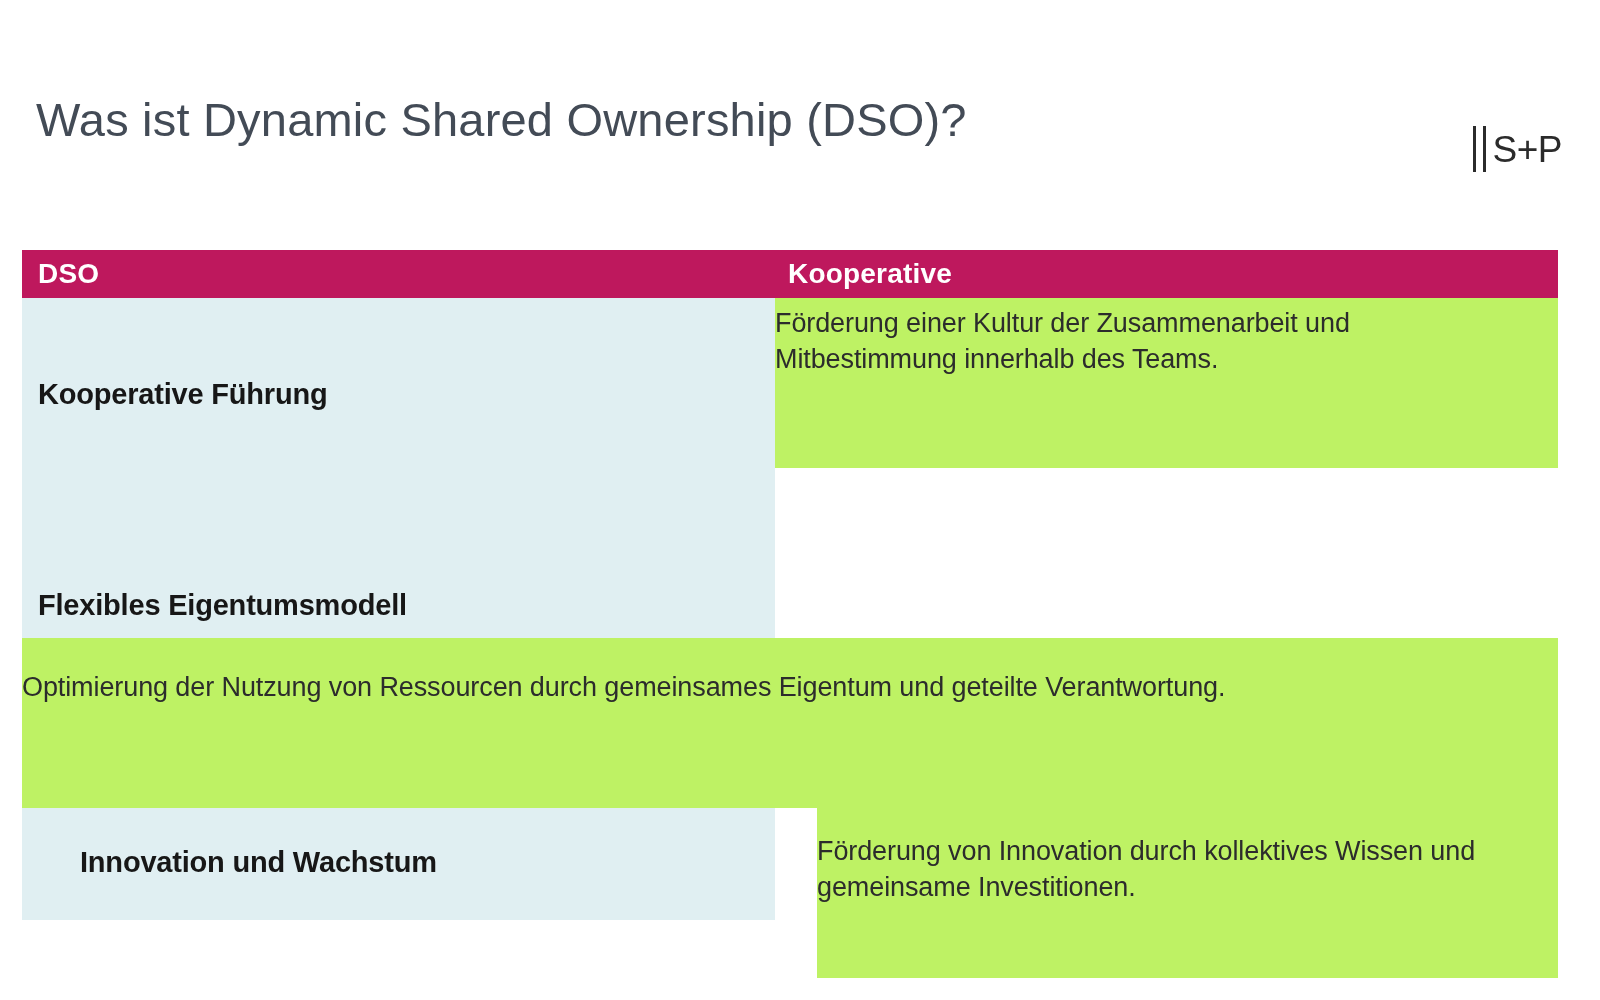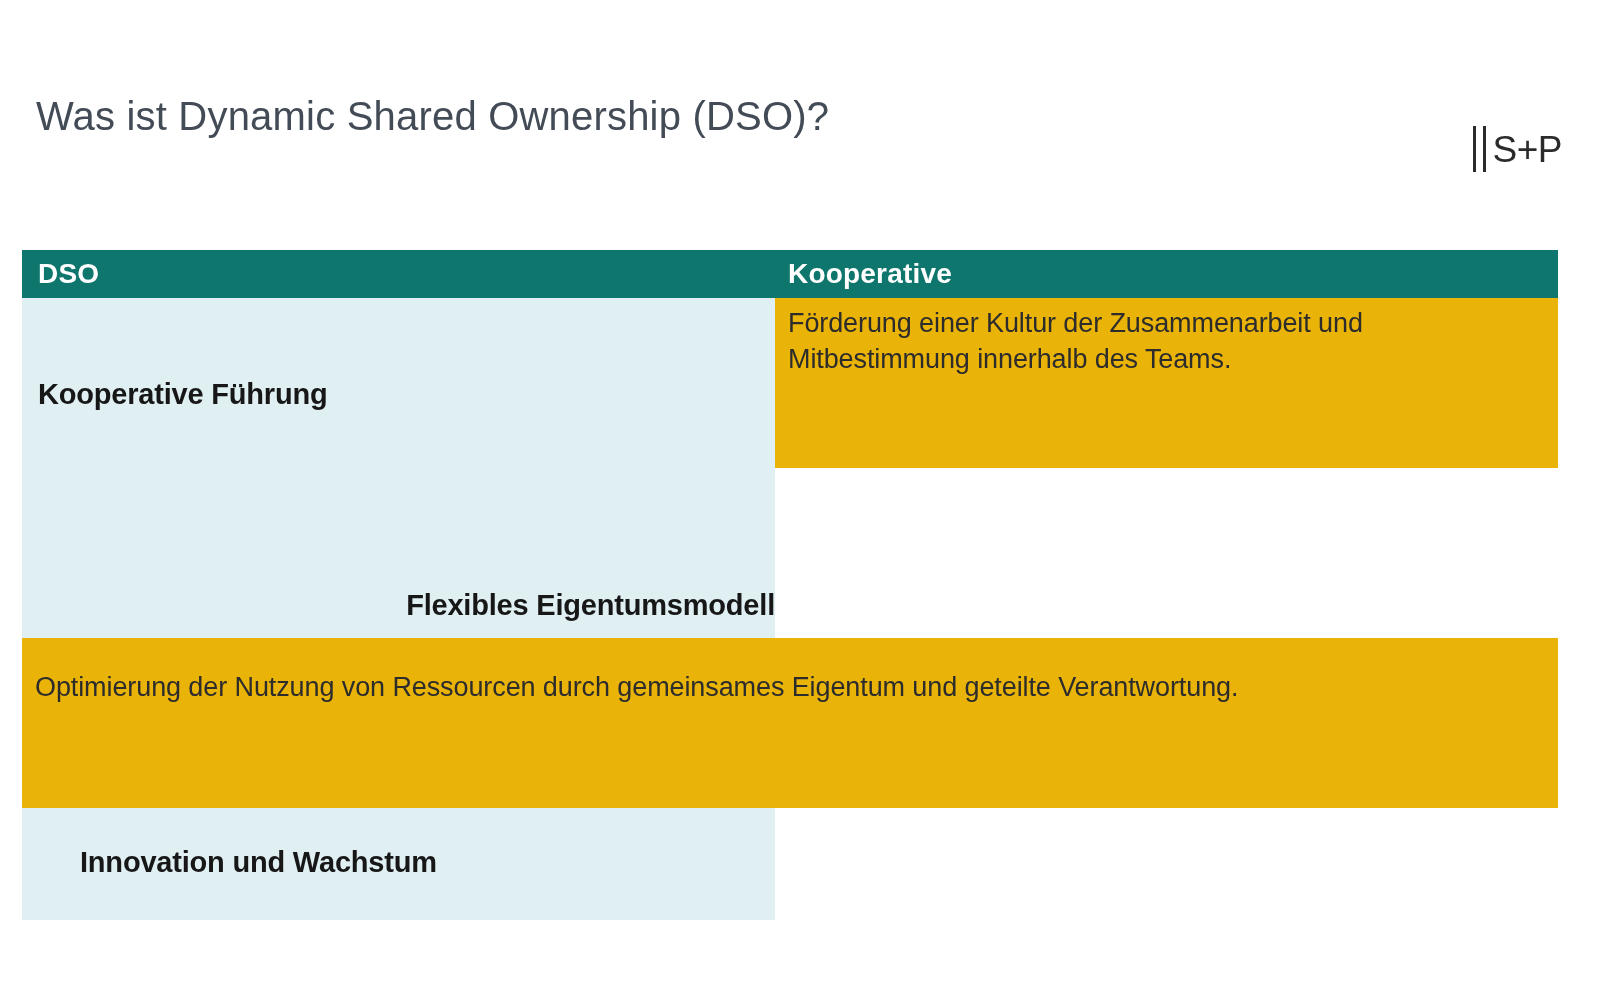--- a/index.html
+++ b/index.html
@@ -18,21 +18,21 @@
     width: 1600px;
     height: 1000px;
     background: #ffffff;
   }
 
   
   .slide-title {
     position: absolute;
     left: 36px;
     top: 92px;
-    font-size: 40px;
+    font-size: 47px;
     font-weight: 400;
     color: #434b56;
     letter-spacing: 0.2px;
     white-space: nowrap;
     line-height: 1.2;
   }
   .logo {
     position: absolute;
     right: 38px;
     top: 102px;
@@ -65,21 +65,21 @@
   
   .table {
     position: absolute;
     left: 22px;
     top: 250px;
     width: 1536px;
   }
   .table-head {
     display: flex;
     height: 48px;
-    background: #0f766e;
+    background: #be185d;
     align-items: center;
   }
   .th {
     font-size: 28px;
     font-weight: bold;
     color: #ffffff;
     letter-spacing: 0.2px;
     line-height: 1;
   }
   .th-dso { width: 753px; padding-left: 16px; box-sizing: border-box; }
@@ -123,36 +123,36 @@
     font-size: 29px;
     font-weight: bold;
     color: #171717;
     letter-spacing: -0.2px;
     line-height: 1.15;
     padding-bottom: 4px;
   }
   .cell-desc {
     flex: 1 1 auto;
     box-sizing: border-box;
-    padding-left: 13px;
+    padding-left: 0;
     padding-right: 36px;
     padding-top: 10px;
-    background: #eab308;
+    background: #bef264;
     position: relative;
     z-index: 2;
   }
   .desc-text {
     font-size: 27px;
     font-weight: 400;
     color: #2c2c2c;
     line-height: 1.33;
     letter-spacing: -0.1px;
   }
   .row-1 .cell-term { align-items: center; padding-top: 28px; }
-  .row-2 .cell-term { align-items: flex-end; padding-bottom: 12px; justify-content: flex-end; }
+  .row-2 .cell-term { align-items: flex-end; padding-bottom: 12px; }
   .row-3 .cell-term { align-items: flex-end; padding-bottom: 12px; }
   .row-4 .cell-term { align-items: flex-start; padding-top: 38px; }
 
   .row-1 .cell-desc { padding-top: 8px; }
   .row-2 .cell-desc { padding-top: 36px; }
   .row-3 .cell-desc { padding-top: 32px; }
   .row-4 .cell-desc { padding-top: 26px; }
 </style>
 </head>
 <body>
@@ -198,20 +198,23 @@
         <div class="row row-3">
           <div class="cell-desc">
             <span class="desc-text">Optimierung der Nutzung von Ressourcen durch gemeinsames Eigentum und geteilte Verantwortung.</span>
           </div>
         </div>
 
         <div class="row row-4">
           <div class="cell-term">
             <span class="term-text">Innovation und Wachstum</span>
           </div>
+          <div class="cell-desc">
+            <span class="desc-text">Förderung von Innovation durch kollektives Wissen und gemeinsame Investitionen.</span>
+          </div>
         </div>
 
       </div>
     </div>
 
   </div>
 
 </div>
 
 </body></html>

